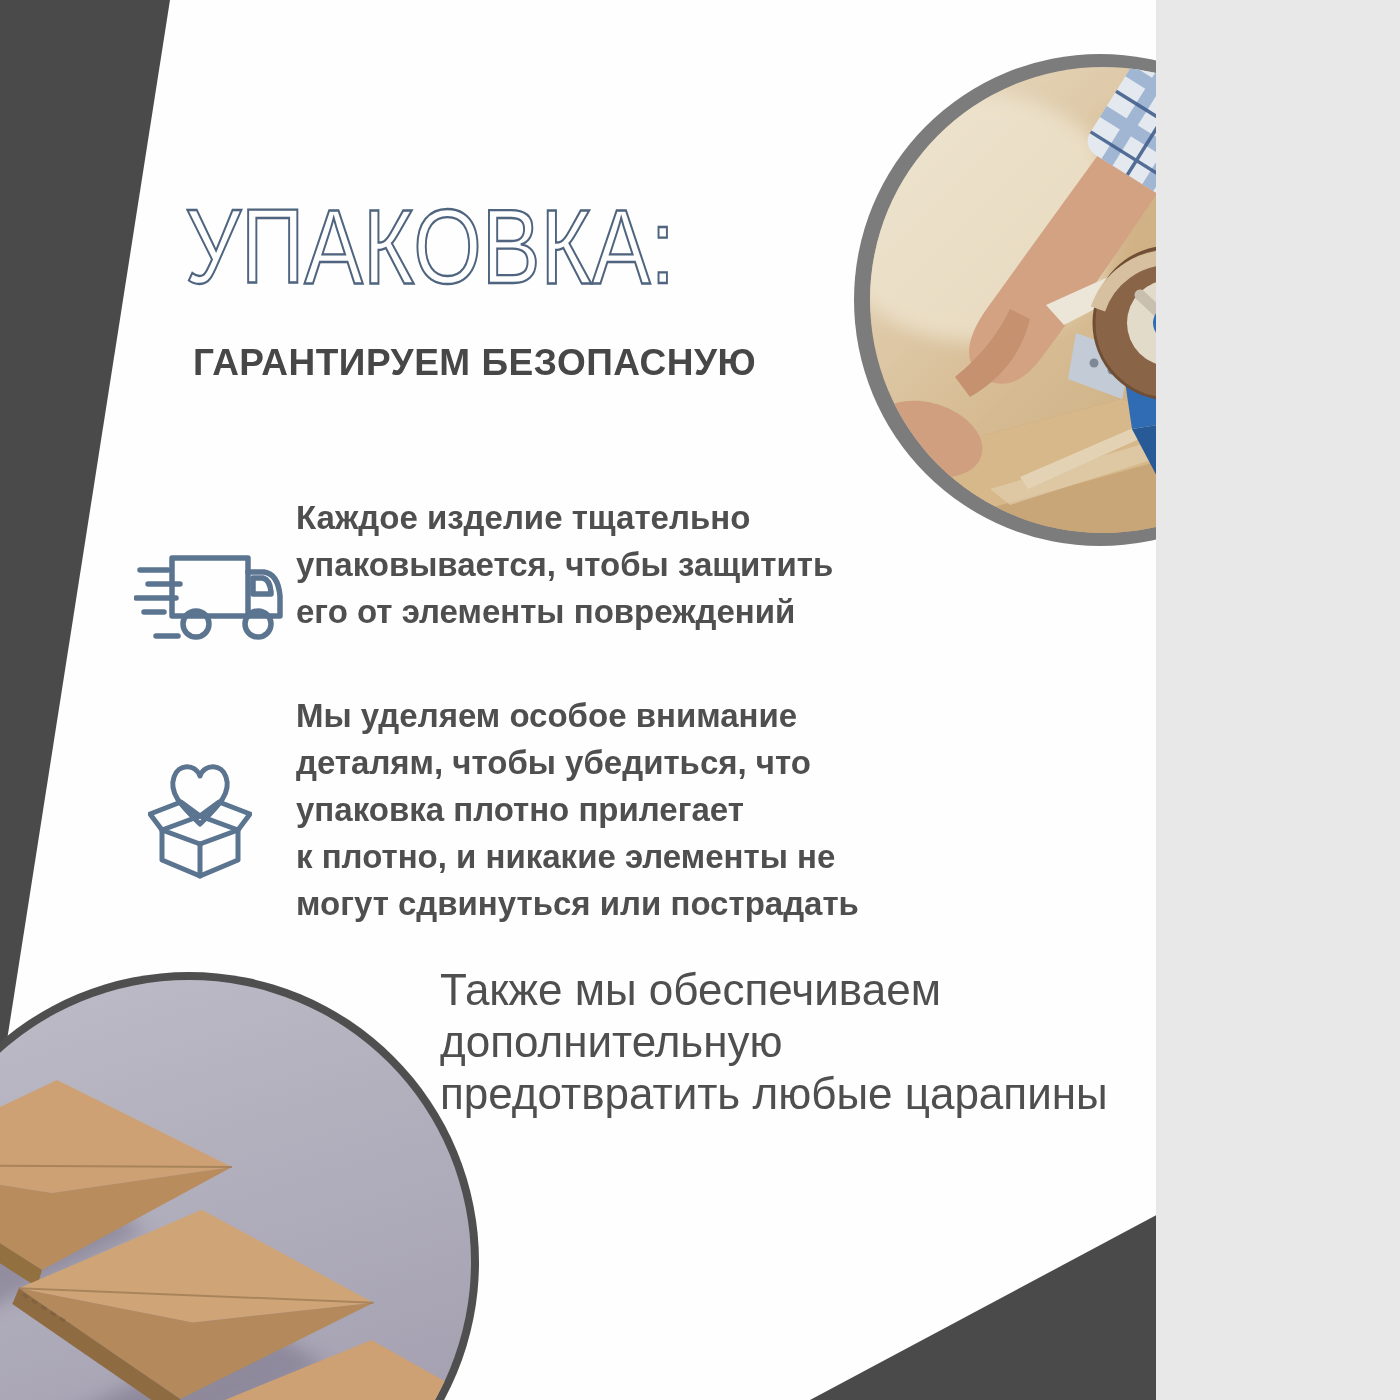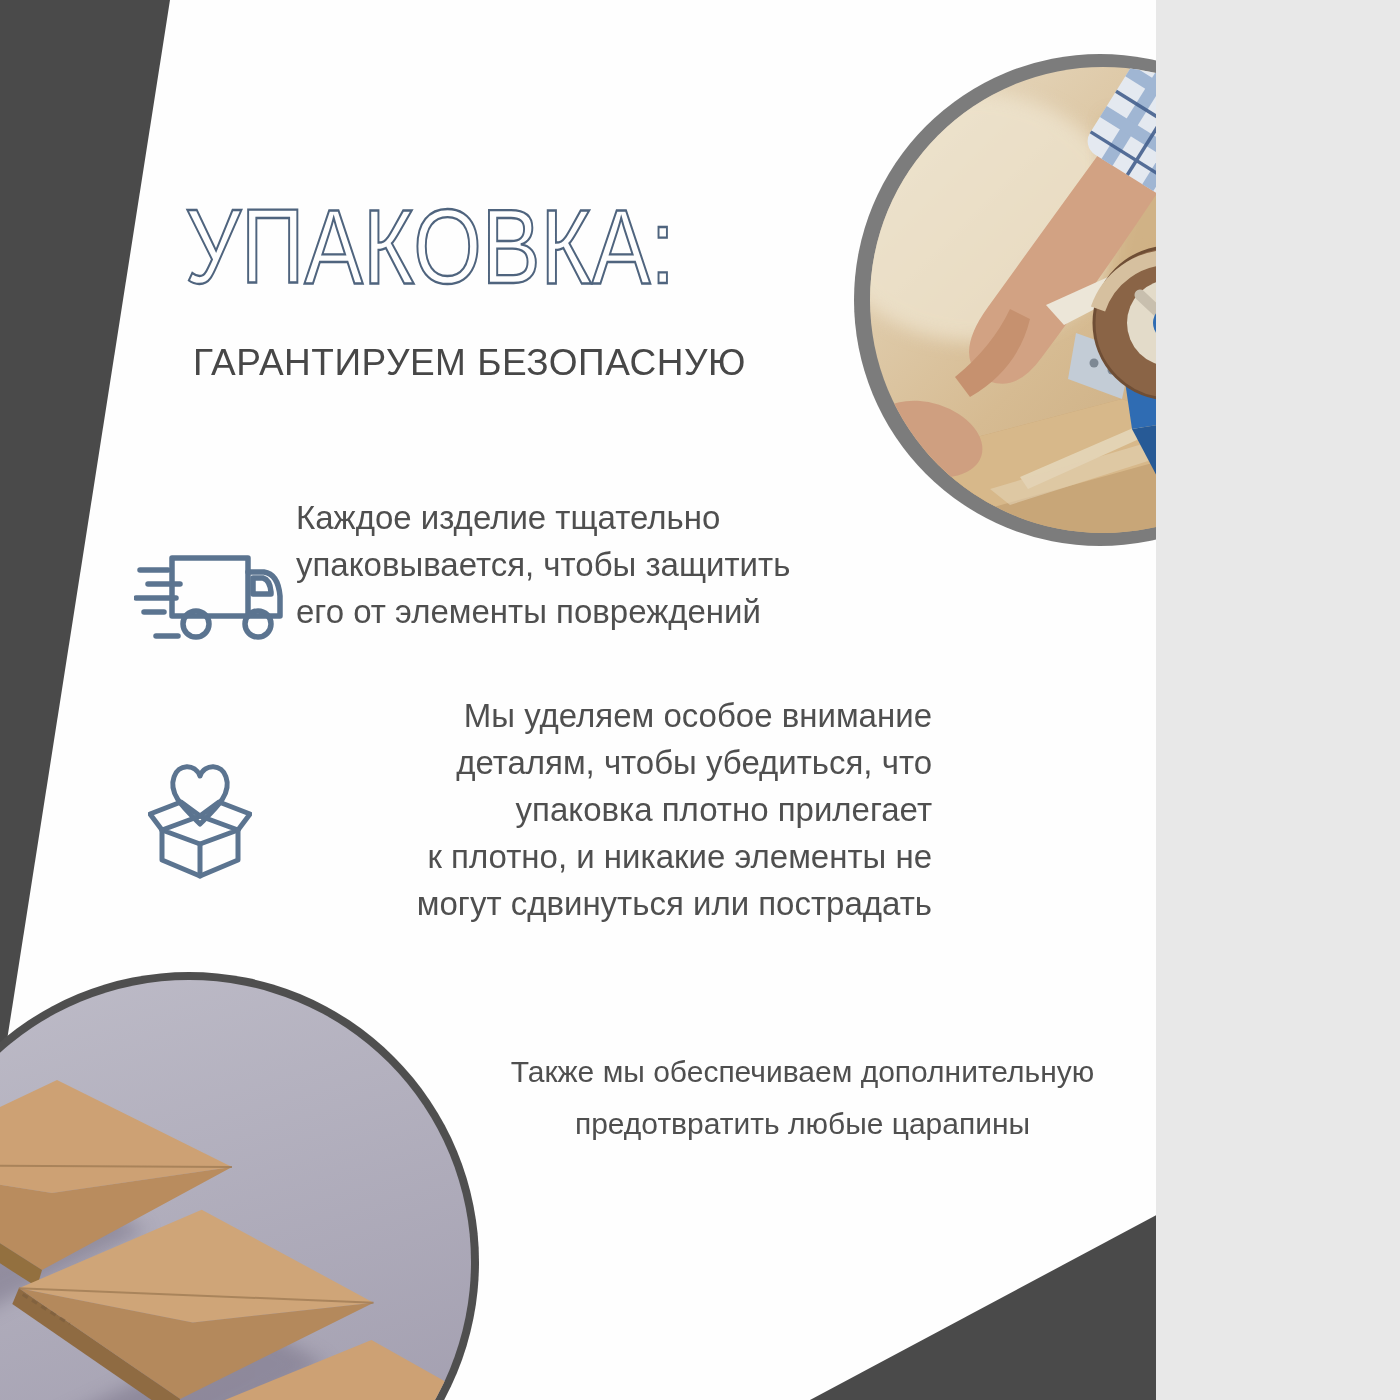--- a/index.html
+++ b/index.html
@@ -10,30 +10,30 @@
   
   .corner-tl{position:absolute;left:0;top:0;width:170px;height:1085px;
     background:#4a4a4a;clip-path:polygon(0 0,100% 0,0 100%);}
   .corner-br{position:absolute;left:810px;top:1085px;width:590px;height:315px;
     background:#4a4a4a;clip-path:polygon(100% 0,100% 100%,0 100%);}
   
   .title-svg{position:absolute;left:185px;top:180px;}
   .title-svg text{font-family:"Liberation Sans","DejaVu Sans",sans-serif;font-weight:400;}
   
   .subtitle{position:absolute;left:193px;top:336px;width:640px;
-    font-size:37px;font-weight:normal;line-height:53px;color:#474747;letter-spacing:.5px;}
-  
-  .bullet-text{position:absolute;color:#4f4f4f;font-size:33px;line-height:47px;}
+    font-size:37px;font-weight:bold;line-height:53px;color:#474747;letter-spacing:.5px;}
+  
+  .bullet-text{position:absolute;color:#4f4f4f;font-size:33px;line-height:47px;font-weight:bold;}
   .bullet-text-1{left:296px;top:494px;width:600px;}
-  .bullet-text-2{left:312px;top:692px;width:620px;text-align:right;}
+  .bullet-text-2{left:296px;top:692px;width:620px;}
   .icon-truck{position:absolute;left:134px;top:544px;}
   .icon-box{position:absolute;left:148px;top:732px;}
   
-  .footer-text{position:absolute;left:440px;top:1046px;width:725px;text-align:center;
-    color:#4f4f4f;font-size:30px;line-height:52px;}
+  .footer-text{position:absolute;left:440px;top:964px;width:725px;text-align:left;
+    color:#4f4f4f;font-size:44px;line-height:52px;}
   .icon-corner{position:absolute;left:1188px;top:1006px;}
   
   .photo-ring{position:absolute;border-radius:50%;}
   .photo-ring-top{left:854px;top:54px;width:492px;height:492px;background:#7c7c7c;}
   .photo-ring-bottom{left:-101px;top:972px;width:580px;height:580px;background:#4f4f4f;}
   .photo-inner{position:absolute;border-radius:50%;overflow:hidden;}
   .photo-inner-top{left:16px;top:13px;width:466px;height:466px;}
   .photo-inner-bottom{left:8px;top:8px;width:564px;height:564px;}
   .photo-inner svg{display:block;}
 </style>

